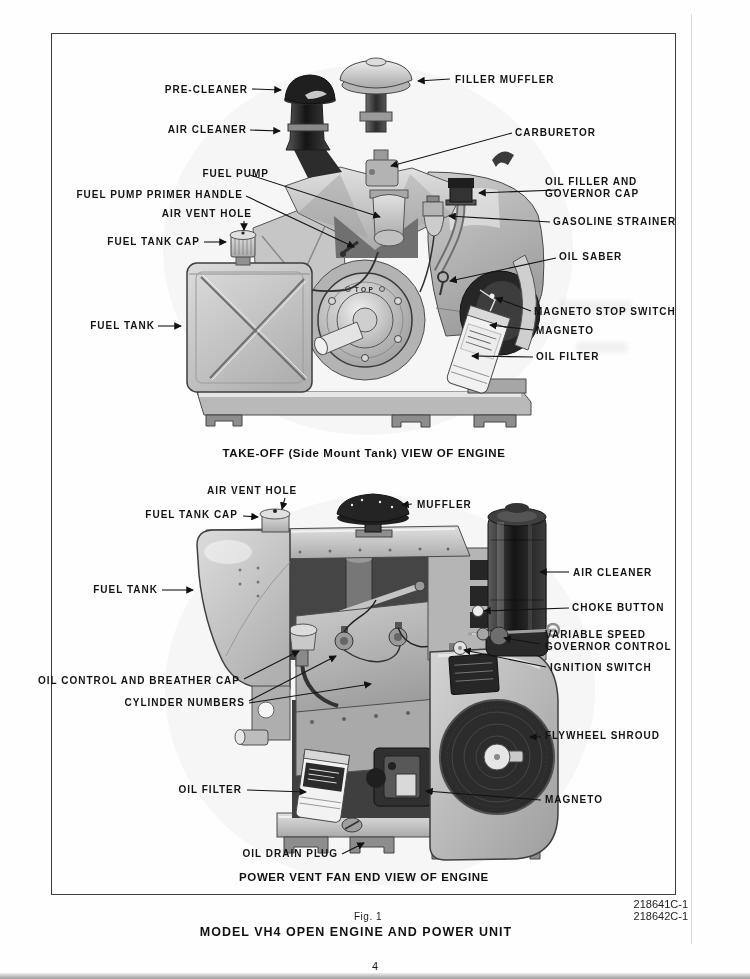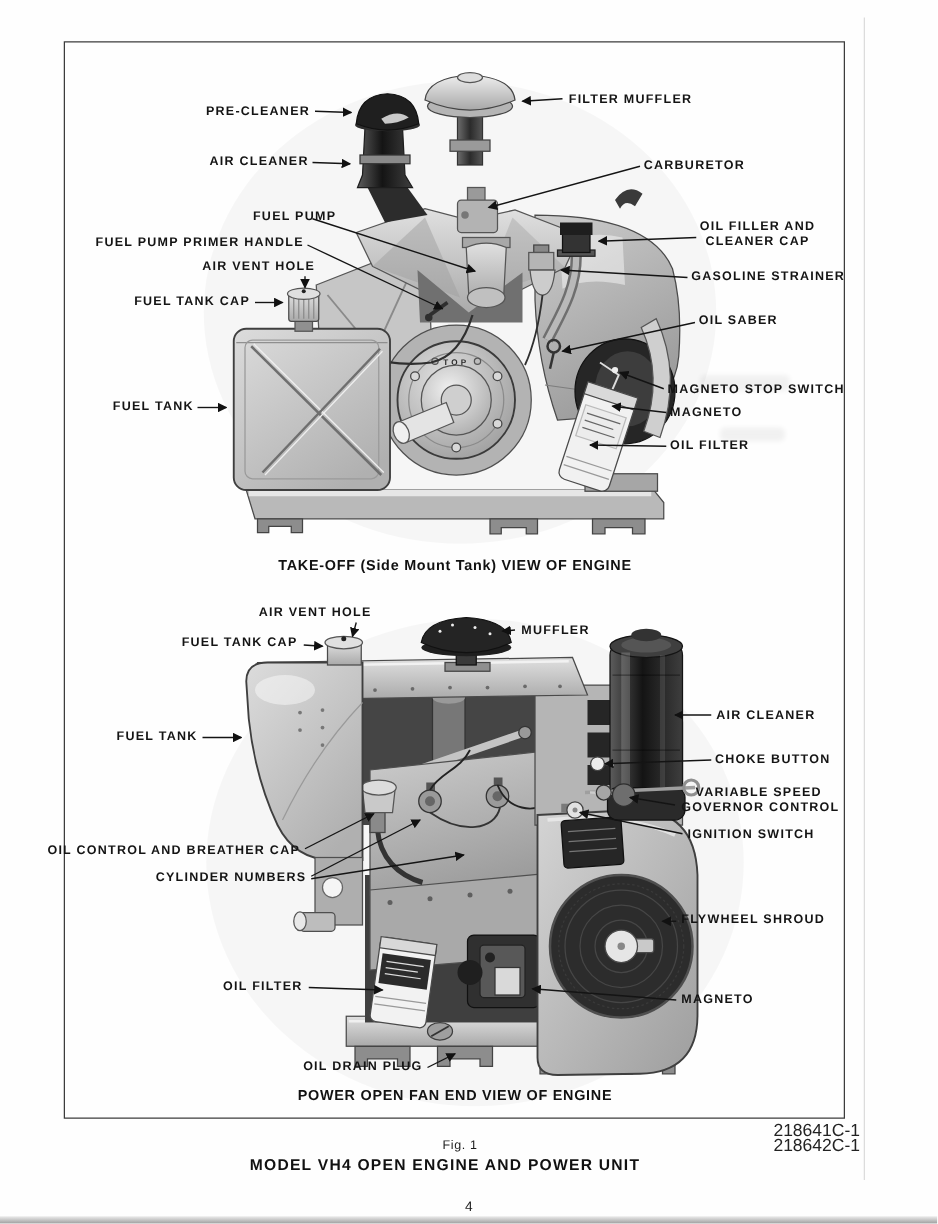--- a/index.html
+++ b/index.html
@@ -7,28 +7,28 @@
         font-family:"Liberation Sans",sans-serif;color:#161616;}
   .frame{position:absolute;left:51px;top:33px;width:623px;height:860px;
          border:1.5px solid #3c3c3c;}
   .edge-line{position:absolute;left:691px;top:14px;width:1px;height:930px;background:#dcdcdc;}
   .bottom-strip{position:absolute;left:0;right:0;bottom:0;height:6px;
                 background:linear-gradient(#ececec,#9d9d9d);}
   .art{position:absolute;left:0;top:0;}
   .lbl{position:absolute;font-weight:700;font-size:10px;line-height:12px;
        letter-spacing:1px;white-space:nowrap;color:#141414;}
   .lbl.r{text-align:right;}
-  .lbl.c{text-align:center;}
+  .lbl.c{}
   .lbl .ln{display:block;}
   .caption{position:absolute;font-weight:700;font-size:11.5px;letter-spacing:.6px;
            text-align:center;white-space:nowrap;color:#111;}
   .fig-label{position:absolute;font-size:10px;letter-spacing:.5px;text-align:center;color:#1a1a1a;}
   .model-title{position:absolute;font-weight:700;font-size:12.5px;letter-spacing:1px;
                text-align:center;white-space:nowrap;color:#111;}
-  .refs{position:absolute;font-size:14px;line-height:11.5px;text-align:right;color:#222;margin-left:17px;}
+  .refs{position:absolute;font-size:11px;line-height:11.5px;text-align:right;color:#222;margin-left:17px;}
   .refs span{display:block;}
   .doc-code{position:absolute;font-size:8.5px;color:#333;}
   .page-num{position:absolute;font-size:11px;text-align:center;color:#1a1a1a;}
   .smudge{position:absolute;background:#000;opacity:.05;border-radius:4px;filter:blur(2px);}
 </style>
 </head>
 <body>
 
 <div class="page">
   <div class="frame"></div>
@@ -372,25 +372,25 @@
     </g>
   </svg>
 
   <div class="lbl r" style="right:502px;top:84px;"><span>PRE-CLEANER</span></div>
   <div class="lbl r" style="right:503px;top:124px;"><span>AIR CLEANER</span></div>
   <div class="lbl r" style="right:481px;top:168px;"><span>FUEL PUMP</span></div>
   <div class="lbl r" style="right:507px;top:189px;"><span>FUEL PUMP PRIMER HANDLE</span></div>
   <div class="lbl r" style="right:498px;top:208px;"><span>AIR VENT HOLE</span></div>
   <div class="lbl r" style="right:550px;top:236px;"><span>FUEL TANK CAP</span></div>
   <div class="lbl r" style="right:595px;top:320px;"><span>FUEL TANK</span></div>
-  <div class="lbl" style="left:455px;top:74px;"><span>FILTER MUFFLER</span></div>
+  <div class="lbl" style="left:455px;top:74px;"><span>FILLER MUFFLER</span></div>
   <div class="lbl" style="left:515px;top:127px;"><span>CARBURETOR</span></div>
   <div class="lbl c" style="left:545px;top:176px;width:122px;">
     <span class="ln">OIL FILLER AND</span>
-    <span class="ln">CLEANER CAP</span>
+    <span class="ln">GOVERNOR CAP</span>
   </div>
   <div class="lbl" style="left:553px;top:216px;"><span>GASOLINE STRAINER</span></div>
   <div class="lbl" style="left:559px;top:251px;"><span>OIL SABER</span></div>
   <div class="lbl" style="left:534px;top:306px;"><span>MAGNETO STOP SWITCH</span></div>
   <div class="lbl" style="left:536px;top:325px;"><span>MAGNETO</span></div>
   <div class="lbl" style="left:536px;top:351px;"><span>OIL FILTER</span></div>
 
   <div class="caption" style="left:184px;top:447px;width:360px;">TAKE-OFF (Side Mount Tank) VIEW OF ENGINE</div>
 
   <div class="lbl" style="left:207px;top:485px;"><span>AIR VENT HOLE</span></div>
@@ -404,21 +404,21 @@
     <span class="ln">GOVERNOR CONTROL</span>
   </div>
   <div class="lbl" style="left:550px;top:662px;"><span>IGNITION SWITCH</span></div>
   <div class="lbl r" style="right:510px;top:675px;"><span>OIL CONTROL AND BREATHER CAP</span></div>
   <div class="lbl r" style="right:505px;top:697px;"><span>CYLINDER NUMBERS</span></div>
   <div class="lbl" style="left:545px;top:730px;"><span>FLYWHEEL SHROUD</span></div>
   <div class="lbl r" style="right:508px;top:784px;"><span>OIL FILTER</span></div>
   <div class="lbl" style="left:545px;top:794px;"><span>MAGNETO</span></div>
   <div class="lbl r" style="right:412px;top:848px;"><span>OIL DRAIN PLUG</span></div>
 
-  <div class="caption" style="left:184px;top:871px;width:360px;">POWER OPEN FAN END VIEW OF ENGINE</div>
+  <div class="caption" style="left:184px;top:871px;width:360px;">POWER VENT FAN END VIEW OF ENGINE</div>
 
   <div class="refs" style="right:62px;top:899px;">
     <span>218641C-1</span>
     <span>218642C-1</span>
   </div>
   <div class="fig-label" style="left:268px;top:911px;width:200px;">Fig. 1</div>
   <div class="model-title" style="left:156px;top:925px;width:400px;">MODEL VH4 OPEN ENGINE AND POWER UNIT</div>
   <div class="doc-code" style="left:55px;top:960px;margin-top:41px;">MI-499</div>
   <div class="page-num" style="left:345px;top:960px;width:60px;">4</div>
 

